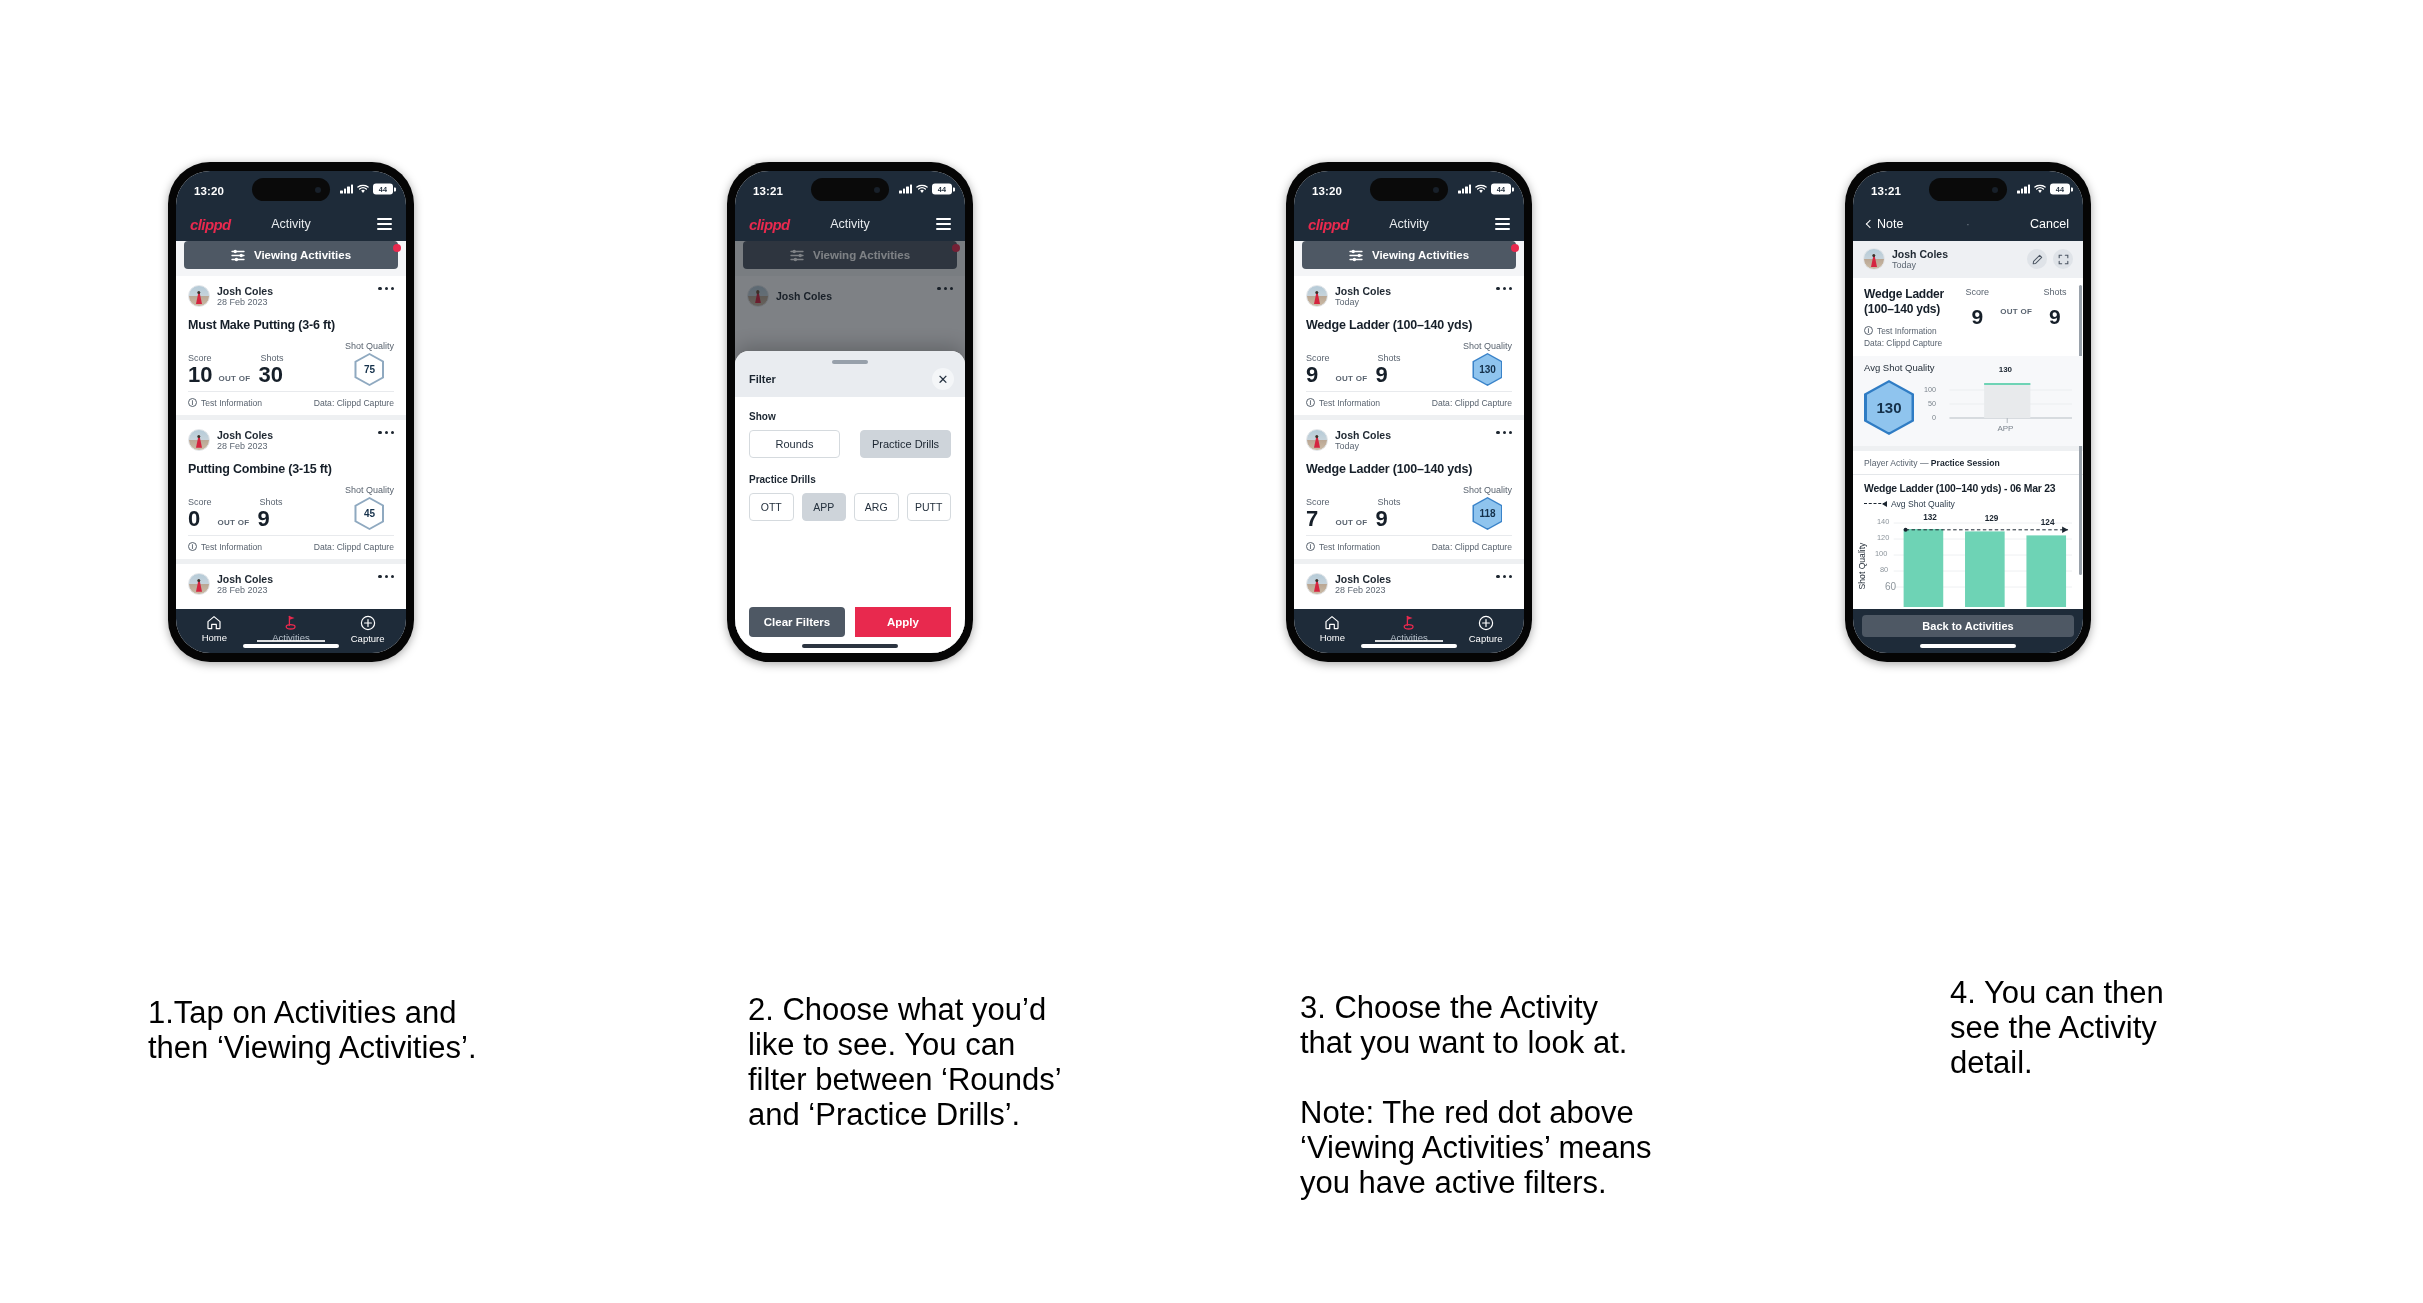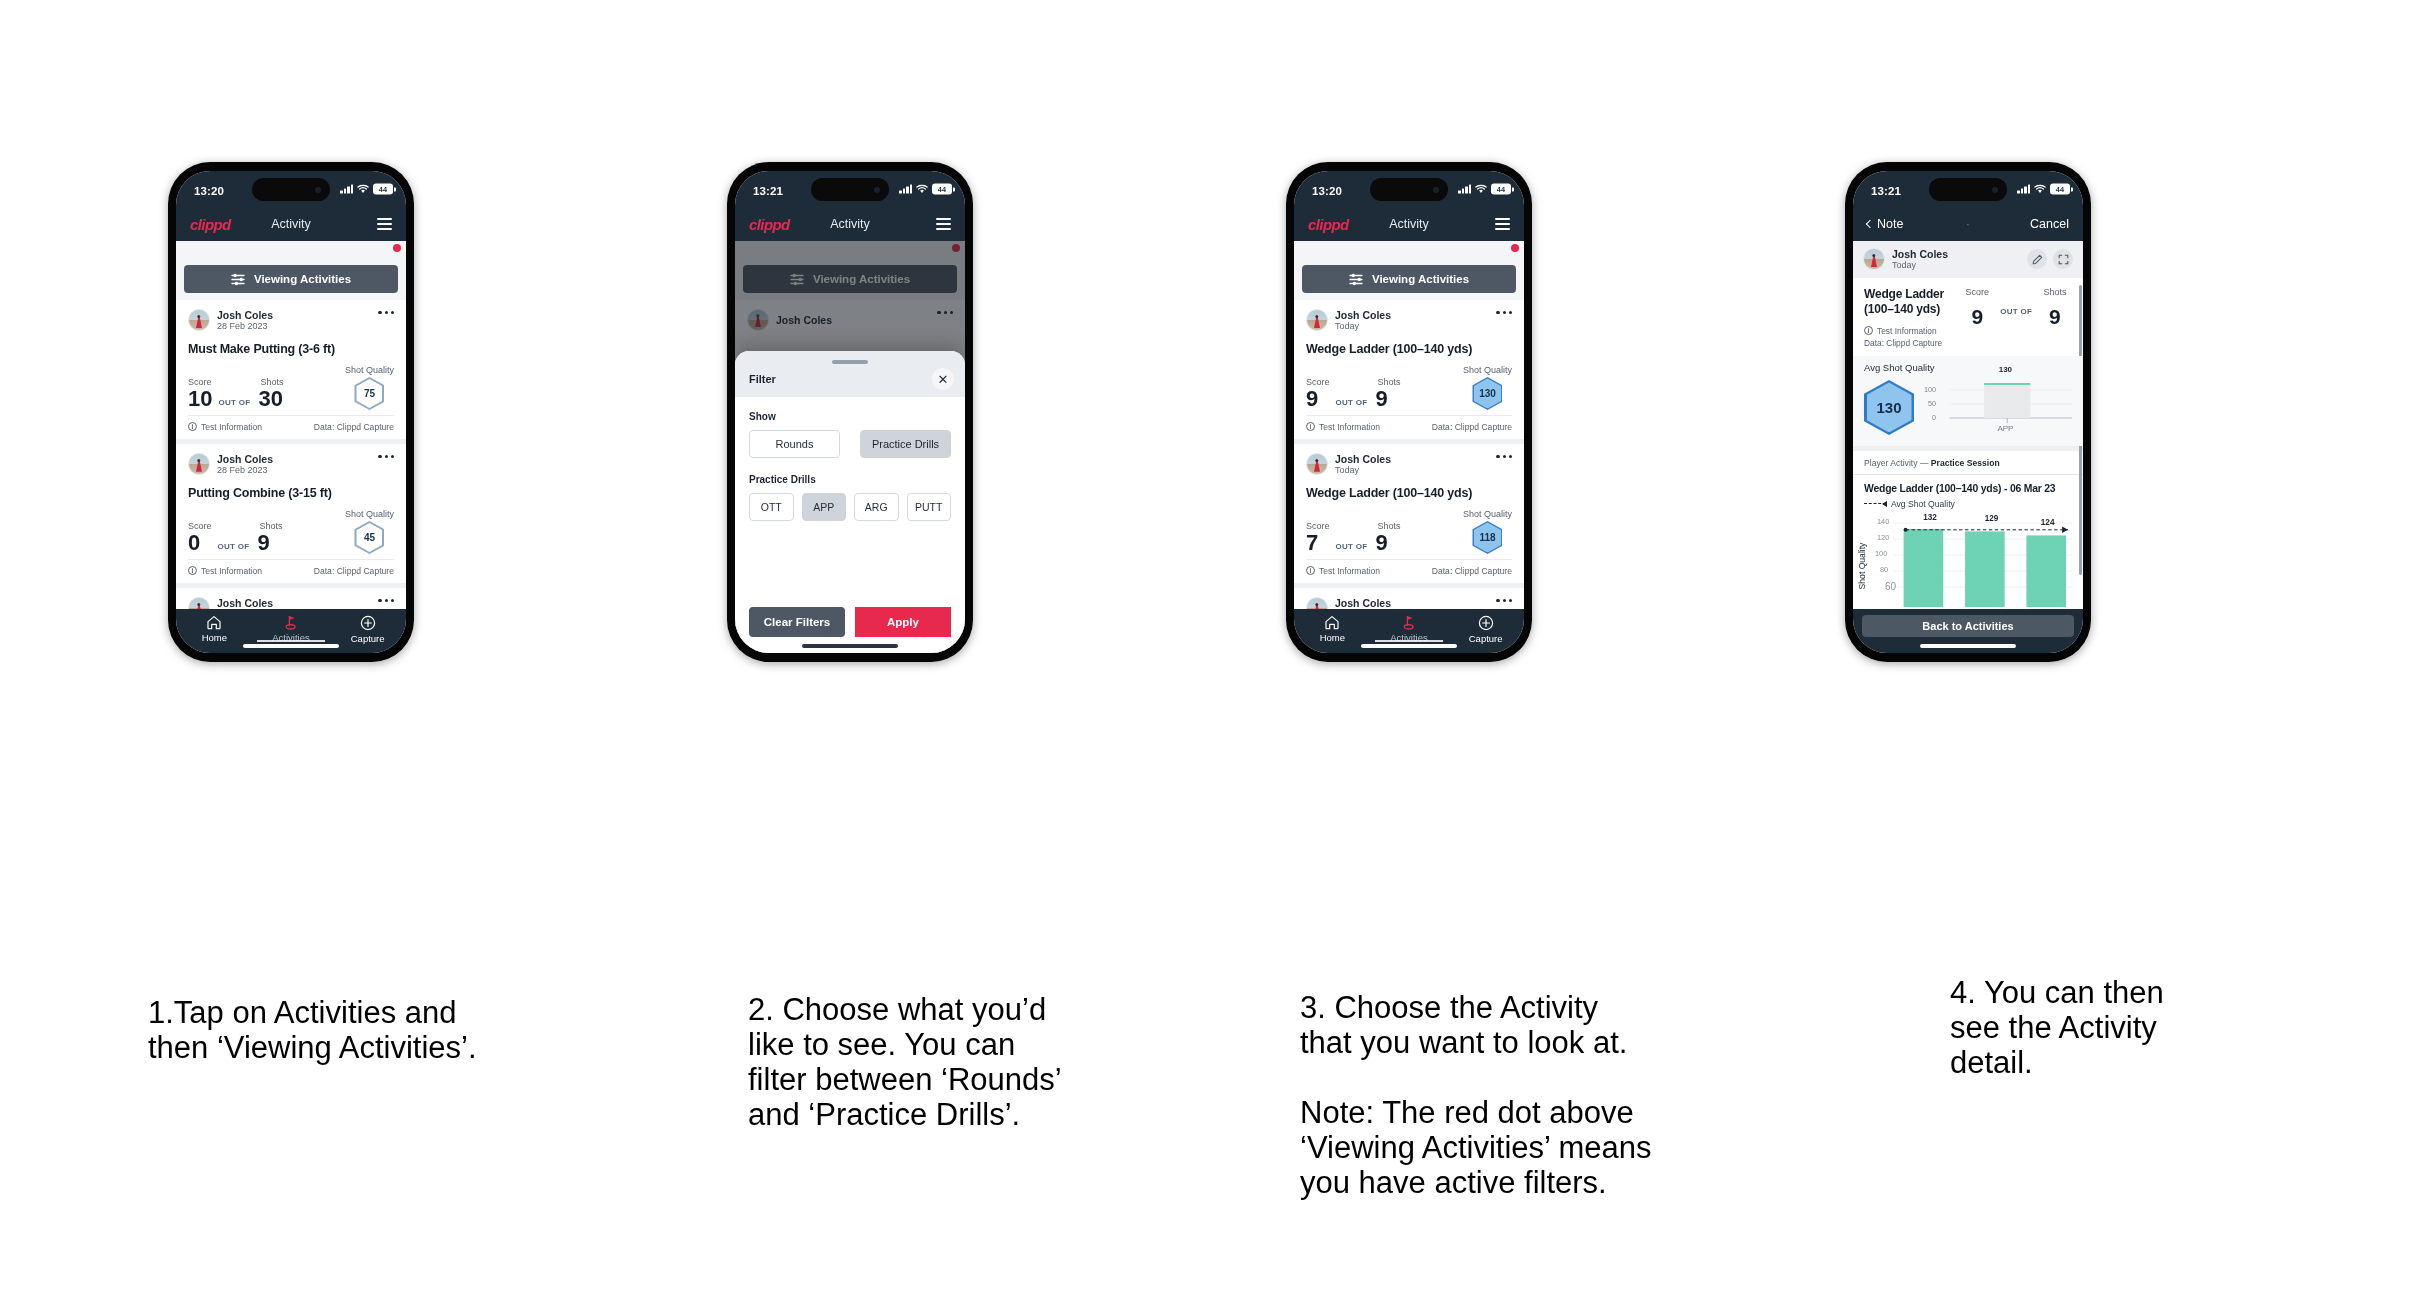--- a/index.html
+++ b/index.html
@@ -105,21 +105,21 @@
     padding: 0 14px; position: relative;
   }
   .nav-back { color:#fff; font-size:12.5px; display:flex; align-items:center; gap:4px;}
   .chev { display:inline-block; width:6px; height:6px; border-left:1.8px solid #fff; border-bottom:1.8px solid #fff; transform: rotate(45deg); }
   .nav-cancel { color:#fff; font-size:12.5px; }
   .nav-dot { position:absolute; left:50%; transform:translateX(-50%); color:#7d8792; font-size:10px; }
 
   
   .body { flex: 1 1 auto; background:#fff; overflow:hidden; position:relative; }
 
-  .filterbar-wrap { background:#f4f5f7; padding: 24px 8px 7px 8px; position: relative; }
+  .filterbar-wrap { background:#f4f5f7; padding: 0 8px 7px 8px; position: relative; }
   .filterbar {
     background:#4e5864; border-radius:4px; height:28px;
     display:flex; align-items:center; justify-content:center; gap:8px;
     color:#fff; font-size:11.5px; font-weight:bold;
   }
   .reddot {
     position:absolute; right:5px; top:3px;
     width:8px; height:8px; border-radius:50%;
     background:#e8294e;
   }

